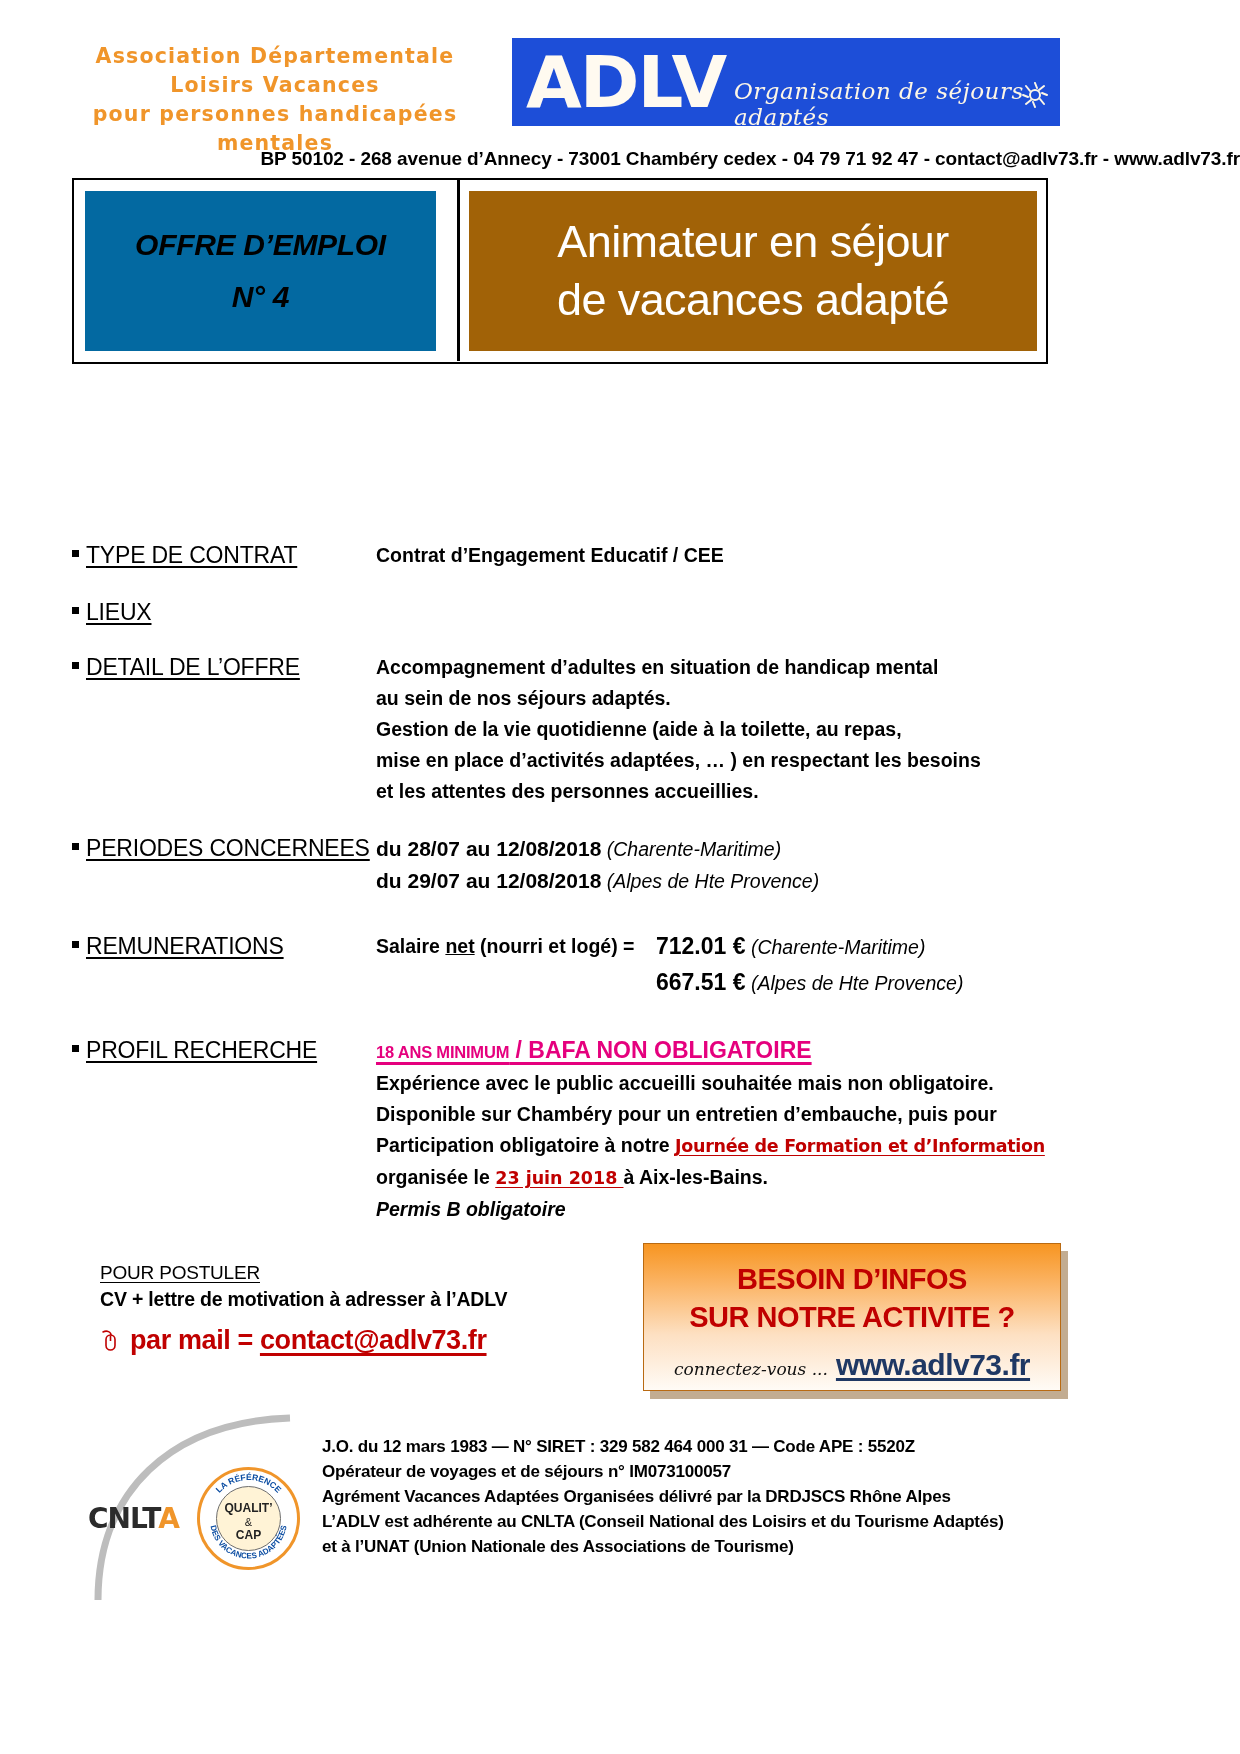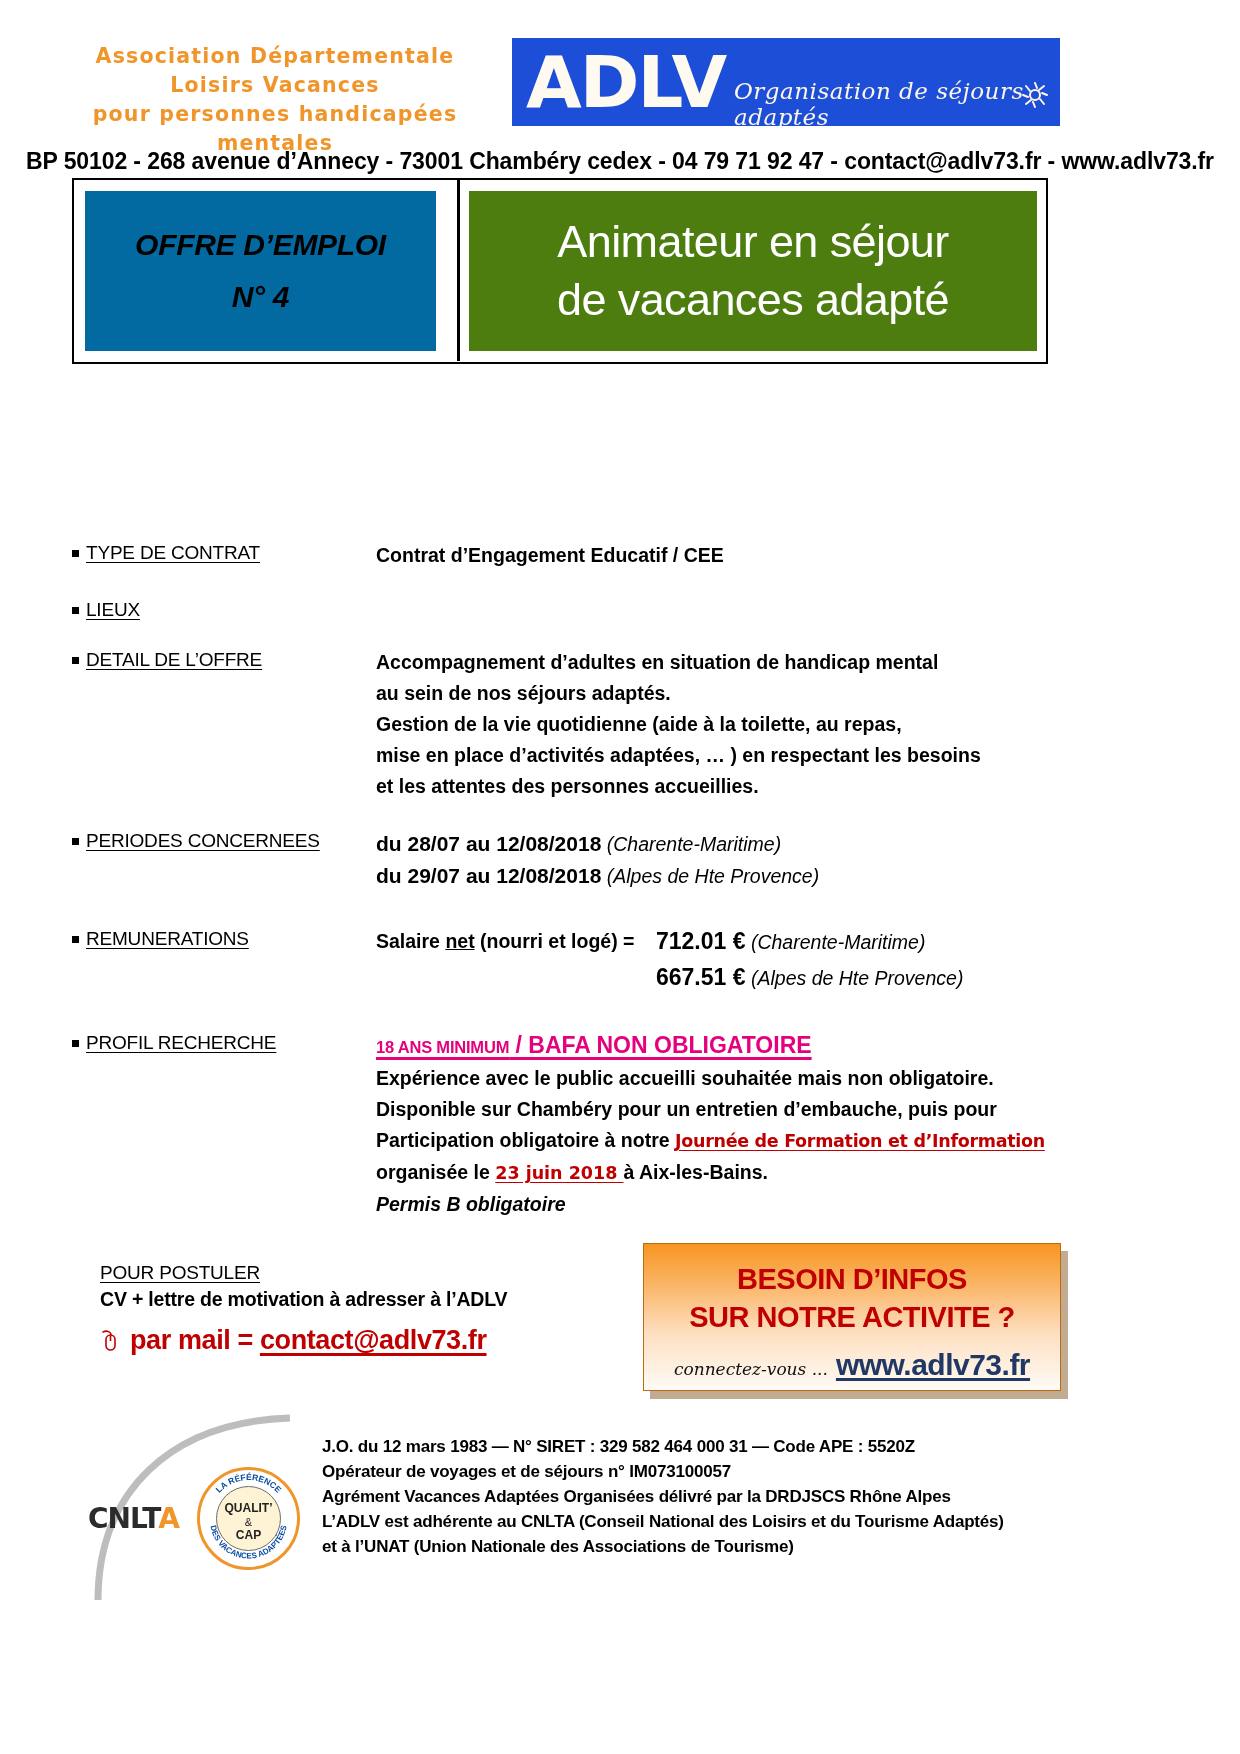--- a/index.html
+++ b/index.html
@@ -47,22 +47,22 @@
     font-size:23px;
     letter-spacing:0.5px;
   }
   .logo-mark{
     position:absolute;right:12px;top:44px;
     width:26px;height:26px;
   }
 
   .addr{
     position:absolute;left:0;top:148px;width:1240px;
-    text-align:center;
-    font-size:23px;
+    text-align:right;
+    font-size:19px;
     font-weight:bold;
     letter-spacing:-0.1px;
   }
 
   
   .offer-wrap{
     position:absolute;left:72px;top:178px;width:976px;height:186px;
     border:2.5px solid #000;
     box-sizing:border-box;
   }
@@ -75,21 +75,21 @@
     text-align:center;
     font-style:italic;font-weight:bold;
     font-size:30px;line-height:52px;
     letter-spacing:-0.3px;
   }
   .offer-divider{
     position:absolute;left:383px;top:0;width:2.5px;height:181px;background:#000;
   }
   .offer-right{
     position:absolute;left:395px;top:11px;width:568px;height:160px;
-    background:#4d7c0f;
+    background:#a16207;
     display:flex;align-items:center;justify-content:center;
   }
   .offer-right-inner{
     color:#fff;
     text-align:center;
     font-size:45px;
     line-height:58px;
     letter-spacing:-0.6px;
     font-family:"Liberation Sans", sans-serif;
   }
@@ -125,21 +125,21 @@
 
   
   .sections{position:absolute;left:0;top:540px;width:1240px;}
   .row{position:relative;display:flex;margin-bottom:26px;}
   .bullet{
     width:14px;margin-left:72px;margin-top:10px;flex:0 0 auto;
   }
   .bullet i{display:block;width:7px;height:7px;background:#000;}
   .label{
     flex:0 0 auto;width:290px;
-    font-size:19px;
+    font-size:23px;
     letter-spacing:-0.2px;
     padding-top:2px;
   }
   .label u{text-decoration:underline;text-underline-offset:3px;}
   .content{flex:1 1 auto;font-size:19.5px;line-height:31px;}
   .b{font-weight:bold;}
   .i{font-style:italic;}
   .pink{color:#E5007E;}
   .small-caps-pink{color:#E5007E;font-weight:bold;font-size:16.5px;letter-spacing:-0.2px;}
 

